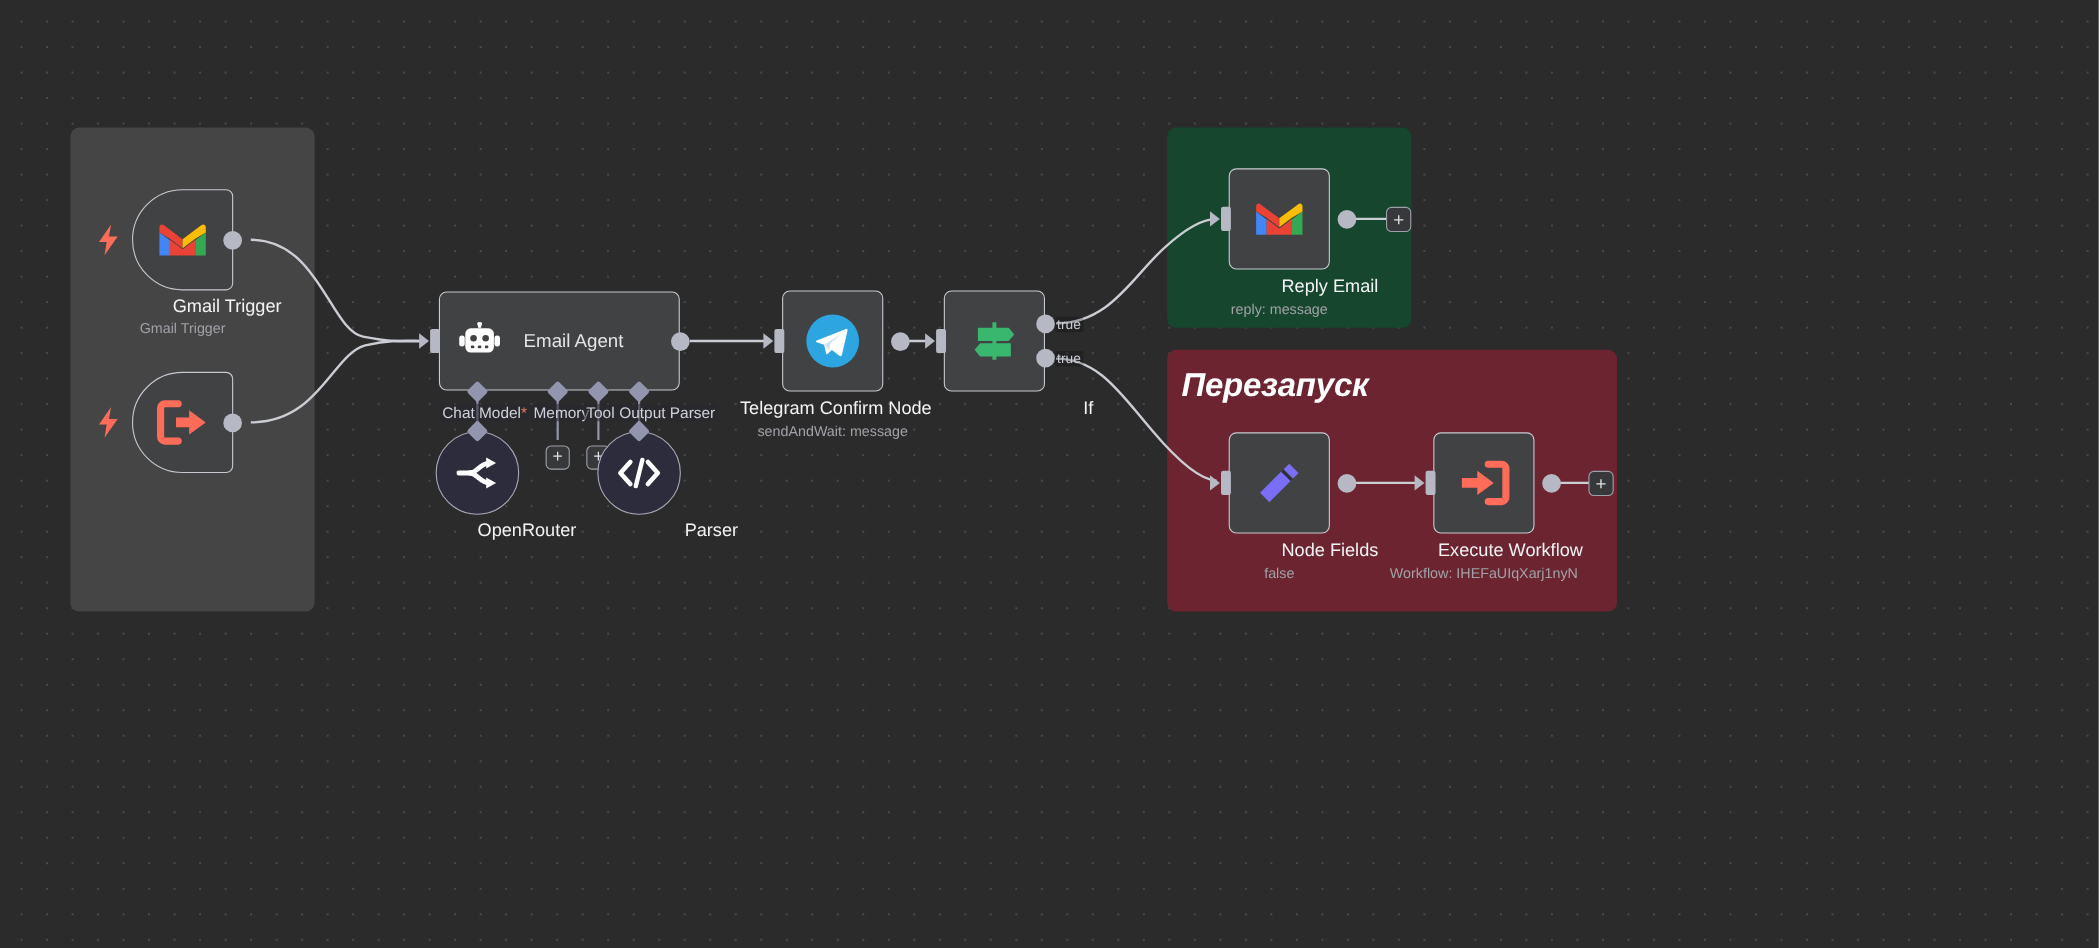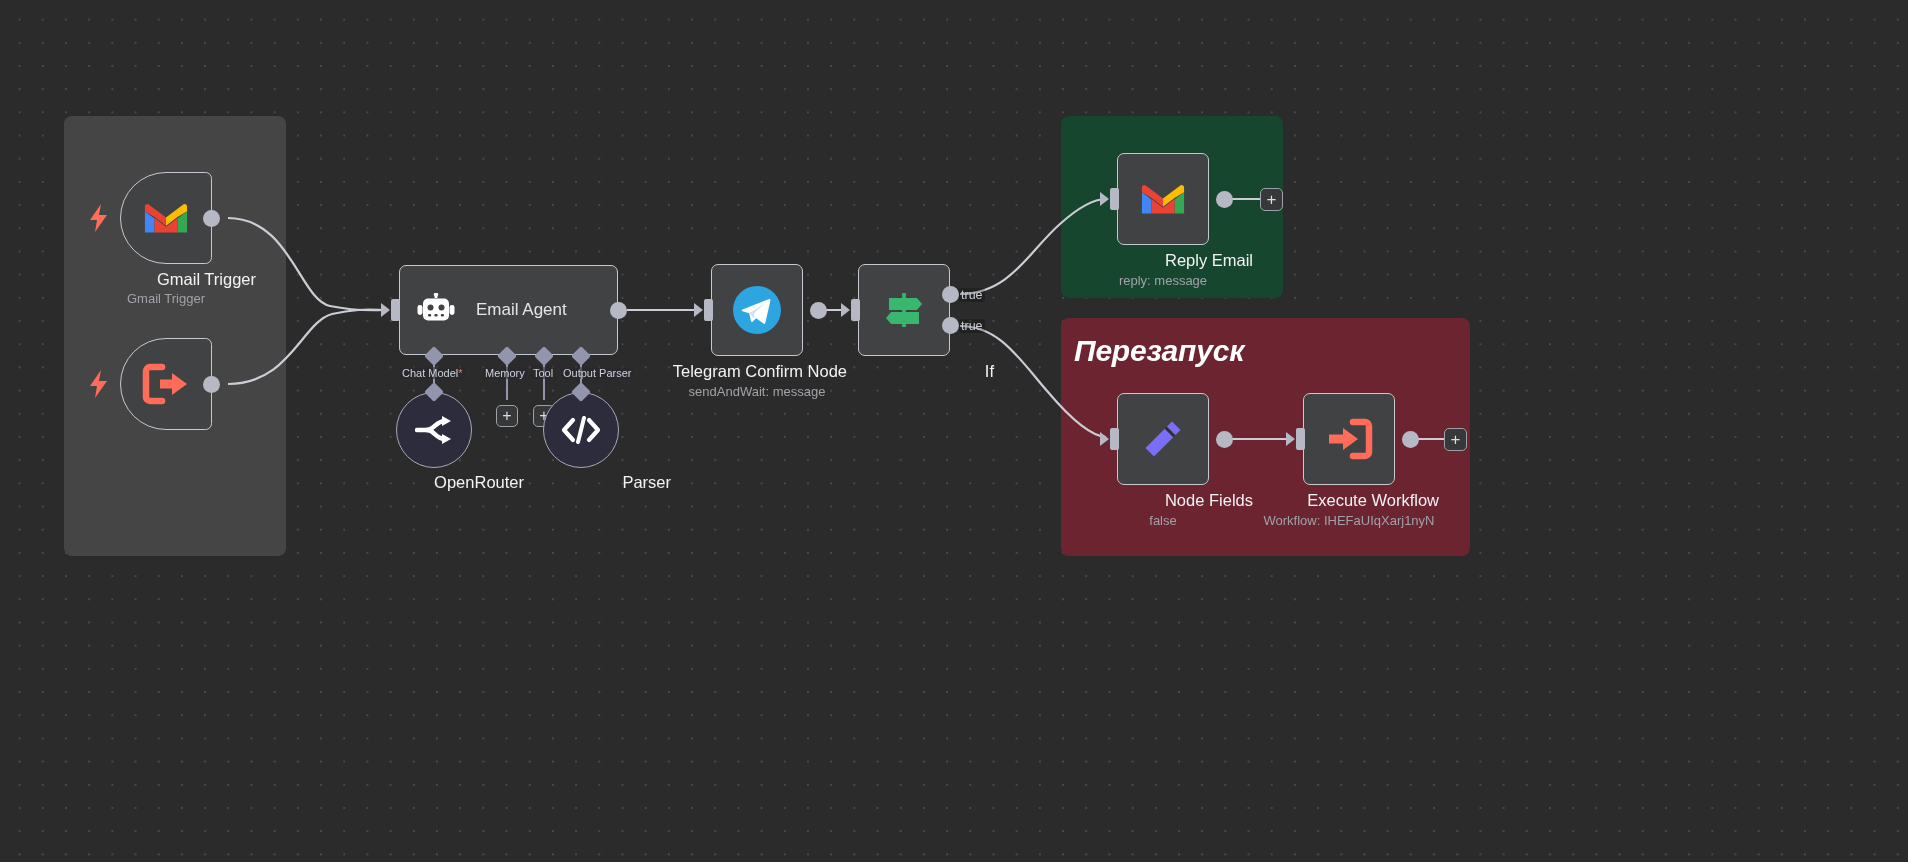--- a/index.html
+++ b/index.html
@@ -142,21 +142,21 @@
     position: absolute;
     font-size: 12.5px;
     color: #c9ccd4;
     background: rgba(0,0,0,0.22);
     padding: 0 2px;
     border-radius: 2px;
     white-space: nowrap;
   }
   .port-label {
     position: absolute;
-    font-size: 11px;
+    font-size: 14px;
     color: #cfd2da;
     background: rgba(40,40,48,0.55);
     padding: 0 2px;
     border-radius: 2px;
     white-space: nowrap;
     text-align: center;
   }
   .req-star { color: #f27a60; }
 
   .icon-svg { display: block; }

